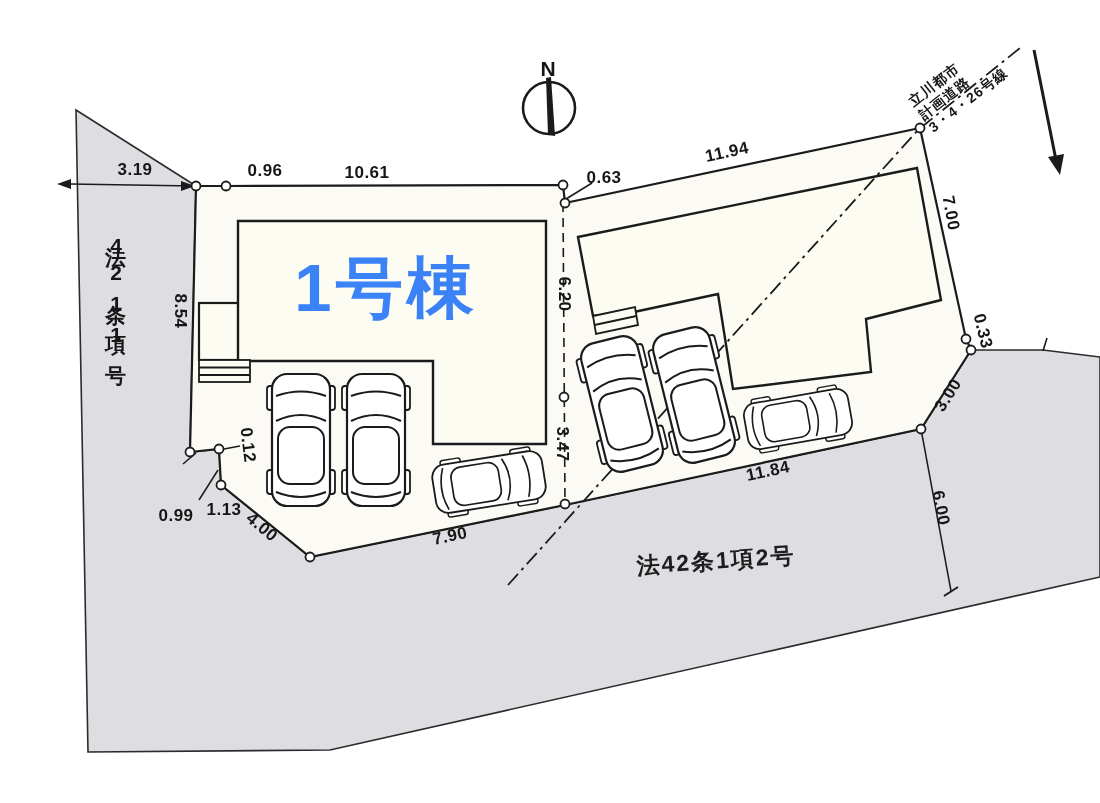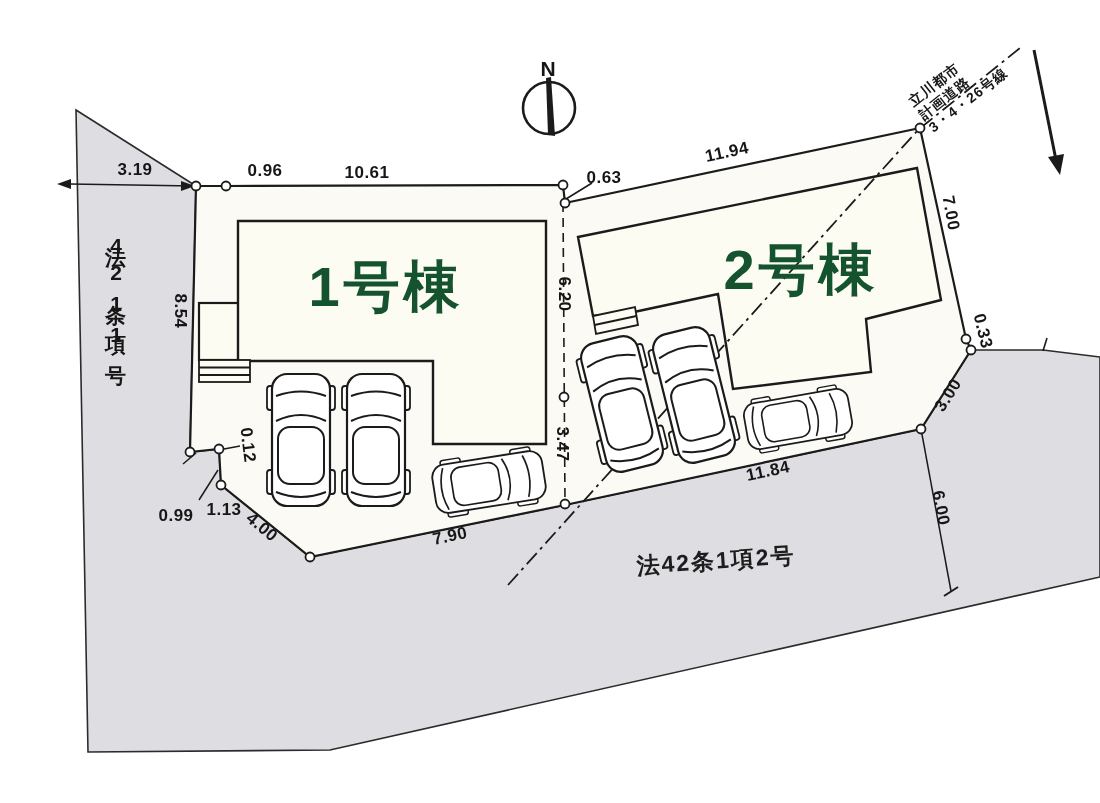--- a/index.html
+++ b/index.html
@@ -6,21 +6,21 @@
   #stage{
     position:relative;width:1100px;height:803px;background:#ffffff;overflow:hidden;
     font-family:"Liberation Sans", sans-serif;
   }
   #plan-svg{position:absolute;left:0;top:0;}
   .lbl{
     position:absolute;transform:translate(-50%,-50%);
     font-weight:bold;color:#161616;white-space:nowrap;line-height:1;
   }
   .dim{font-size:17px;letter-spacing:0.5px;}
-  .bldg{font-size:56px;letter-spacing:4px;color:#14532d;}
+  .bldg{font-size:67px;letter-spacing:4px;color:#3b82f6;}
   .roadlbl{font-size:23px;letter-spacing:2px;color:#1d1d1d;}
   .north{font-size:21px;}
   .vert{
     writing-mode:vertical-rl;text-orientation:upright;
     font-size:21px;letter-spacing:4px;line-height:1;
   }
   .planned{
     font-size:14px;line-height:1.18;text-align:left;letter-spacing:1px;
     transform:translate(-50%,-50%) rotate(-38deg);
   }
@@ -122,21 +122,20 @@
 
     <g>
       <circle cx="549" cy="108" r="26" fill="none" stroke="#1b1b1b" stroke-width="2.6"></circle>
       <polygon points="546,78 551,77 555,136 548,135" fill="#1b1b1b"></polygon>
     </g>
   </svg>
 
   <div class="lbl north" style="left:548px;top:68px;">N</div>
 
   <div class="lbl bldg" style="left:386px;top:287px;">1号棟</div>
-  <div class="lbl bldg" style="left:801px;top:270px;">2号棟</div>
 
   <div class="lbl vert" style="left:116px;top:292px;transform:translate(-50%,-50%);">法42条1項1号</div>
   <div class="lbl roadlbl r-m4" style="left:716px;top:561px;">法42条1項2号</div>
 
   <div class="lbl planned" style="left:958px;top:87px;">
     <div>立川都市</div>
     <div>計画道路</div>
     <div>3・4・26号線</div>
   </div>
 

